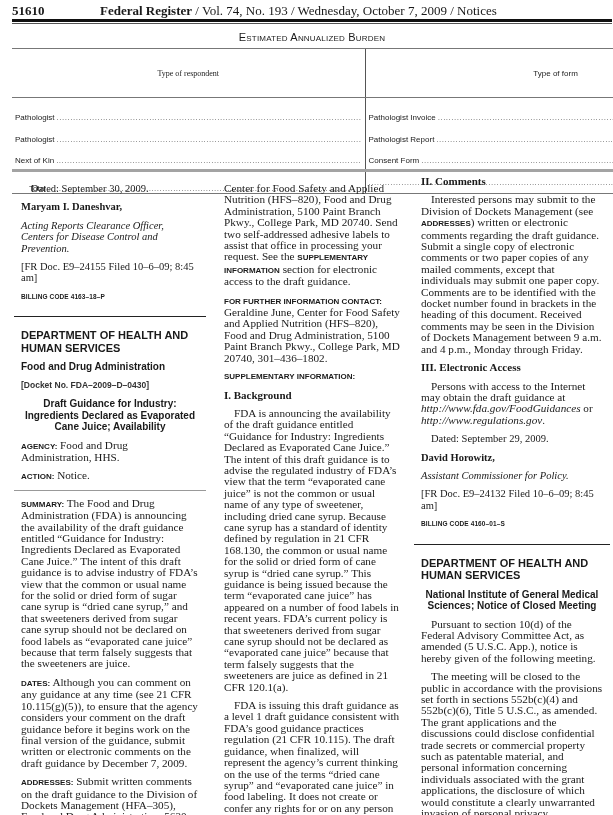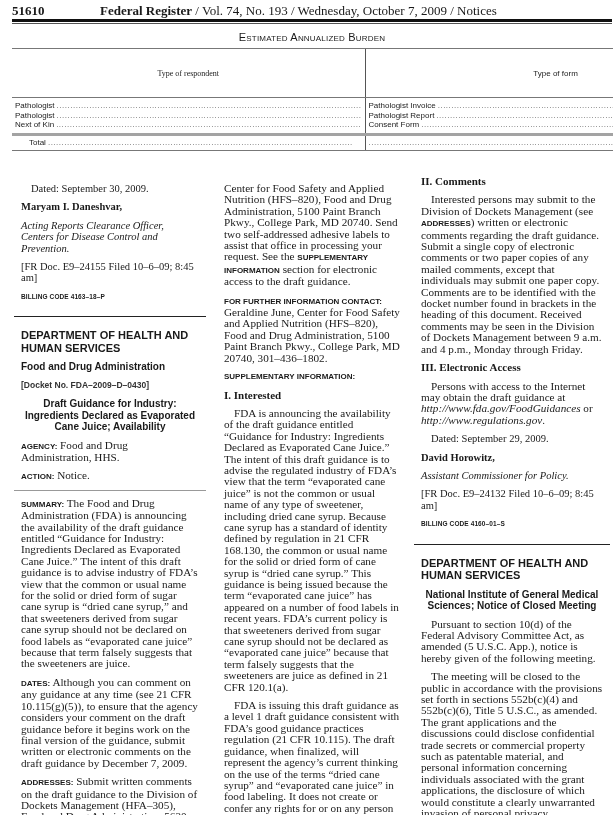--- a/index.html
+++ b/index.html
@@ -23,21 +23,21 @@
   table.burden { position: absolute; left: 12px; top: 48px; width: 600px; border-collapse: collapse;
     font-family: "Liberation Sans", sans-serif; font-size: 8px; color: #222; }
   table.burden th { font-weight: normal; text-align: center; vertical-align: middle; height: 48px;
     border-top: 1.5px solid #777; border-bottom: 1px solid #777; border-left: 1px solid #555; padding: 0 2px; line-height: 9px; }
   table.burden th:first-child { border-left: none; font-family: Liberation Serif, serif; }
   table.burden td { border-left: 1px solid #555; padding: 0 3px; line-height: 9.5px; height: 9.5px; white-space: nowrap; overflow: hidden; }
   table.burden td:first-child { border-left: none; }
   table.burden tr.first td { padding-top: 3px; }
   table.burden tr.last td { padding-bottom: 3px; }
   table.burden tr.total td { border-top: 3px solid #a3a3a3; border-bottom: 1.5px solid #777; height: 14px; }
-  .leader { display: flex; align-items: center; }
+  .leader { display: flex; align-items: center; margin-top: 12px; }
   .leader .lt { flex: none; }
   .leader .dots { flex: 1; overflow: hidden; margin-left: 2px; color: #555; letter-spacing: 0.5px; }
   .leader .dots::after { content: "................................................................................................................"; }
   .dotsonly { color: #555; overflow: hidden; letter-spacing: 0.5px; }
   .dotsonly::after { content: "................................................................................................................"; }
 
   
   .col { position: absolute; top: 176px; font-size: 11.2px; line-height: 11.4px; }
   .col1 { left: 14px; width: 192px; }
   .col2 { left: 217px; width: 192px; }
@@ -159,21 +159,21 @@
   <div class="thinrule"></div>
   <p><span class="smallcaps">SUMMARY:</span> <span>The Food and Drug Administration (FDA) is announcing the availability of the draft guidance entitled “Guidance for Industry: Ingredients Declared as Evaporated Cane Juice.” The intent of this draft guidance is to advise industry of FDA’s view that the common or usual name for the solid or dried form of sugar cane syrup is “dried cane syrup,” and that sweeteners derived from sugar cane syrup should not be declared on food labels as “evaporated cane juice” because that term falsely suggests that the sweeteners are juice.</span></p>
   <p><span class="smallcaps">DATES:</span> <span>Although you can comment on any guidance at any time (see 21 CFR 10.115(g)(5)), to ensure that the agency considers your comment on the draft guidance before it begins work on the final version of the guidance, submit written or electronic comments on the draft guidance by December 7, 2009.</span></p>
   <p><span class="smallcaps">ADDRESSES:</span> <span>Submit written comments on the draft guidance to the Division of Dockets Management (HFA–305), Food and Drug Administration, 5630 Fishers Lane, rm. 1061, Rockville, MD 20852. Submit electronic comments on the draft guidance to </span><span class="it">http://www.regulations.gov</span><span>. Submit written requests for single copies of the draft guidance to Office of Nutrition, Labeling, and Dietary Supplements,</span></p>
 </div>
 
 <div class="col col2">
   <p><span>Center for Food Safety and Applied Nutrition (HFS–820), Food and Drug Administration, 5100 Paint Branch Pkwy., College Park, MD 20740. Send two self-addressed adhesive labels to assist that office in processing your request. See the </span><span class="smallcaps">SUPPLEMENTARY INFORMATION</span><span> section for electronic access to the draft guidance.</span></p>
   <p class="gap4"><span class="smallcaps">FOR FURTHER INFORMATION CONTACT:</span> <span>Geraldine June, Center for Food Safety and Applied Nutrition (HFS–820), Food and Drug Administration, 5100 Paint Branch Pkwy., College Park, MD 20740, 301–436–1802.</span></p>
   <p class="smallcaps gap4">SUPPLEMENTARY INFORMATION:</p>
-  <p class="sec">I. Interested</p>
+  <p class="sec">I. Background</p>
   <p class="ind">FDA is announcing the availability of the draft guidance entitled “Guidance for Industry: Ingredients Declared as Evaporated Cane Juice.” The intent of this draft guidance is to advise the regulated industry of FDA’s view that the term “evaporated cane juice” is not the common or usual name of any type of sweetener, including dried cane syrup. Because cane syrup has a standard of identity defined by regulation in 21 CFR 168.130, the common or usual name for the solid or dried form of cane syrup is “dried cane syrup.” This guidance is being issued because the term “evaporated cane juice” has appeared on a number of food labels in recent years. FDA’s current policy is that sweeteners derived from sugar cane syrup should not be declared as “evaporated cane juice” because that term falsely suggests that the sweeteners are juice as defined in 21 CFR 120.1(a).</p>
   <p class="ind">FDA is issuing this draft guidance as a level 1 draft guidance consistent with FDA’s good guidance practices regulation (21 CFR 10.115). The draft guidance, when finalized, will represent the agency’s current thinking on the use of the terms “dried cane syrup” and “evaporated cane juice” in food labeling. It does not create or confer any rights for or on any person and does not operate to bind FDA or the public. An alternate approach may be used if such approach satisfies the requirements of the applicable statutes and regulations.</p>
 </div>
 
 <div class="col col3">
   <p class="sec" style="margin-top:0">II. Comments</p>
   <p class="ind"><span>Interested persons may submit to the Division of Dockets Management (see </span><span class="smallcaps">ADDRESSES</span><span>) written or electronic comments regarding the draft guidance. Submit a single copy of electronic comments or two paper copies of any mailed comments, except that individuals may submit one paper copy. Comments are to be identified with the docket number found in brackets in the heading of this document. Received comments may be seen in the Division of Dockets Management between 9 a.m. and 4 p.m., Monday through Friday.</span></p>
   <p class="sec">III. Electronic Access</p>
   <p class="ind"><span>Persons with access to the Internet may obtain the draft guidance at </span><span class="it">http://www.fda.gov/FoodGuidances</span><span> or </span><span class="it">http://www.regulations.gov</span><span>.</span></p>
   <p class="ind sig gap6">Dated: September 29, 2009.</p>

